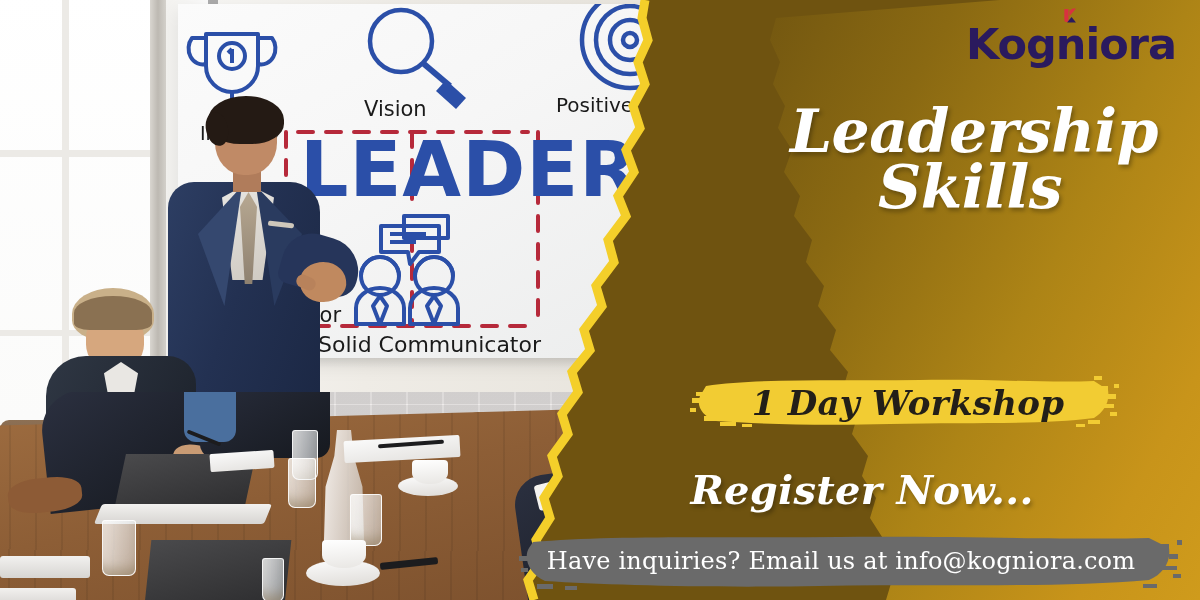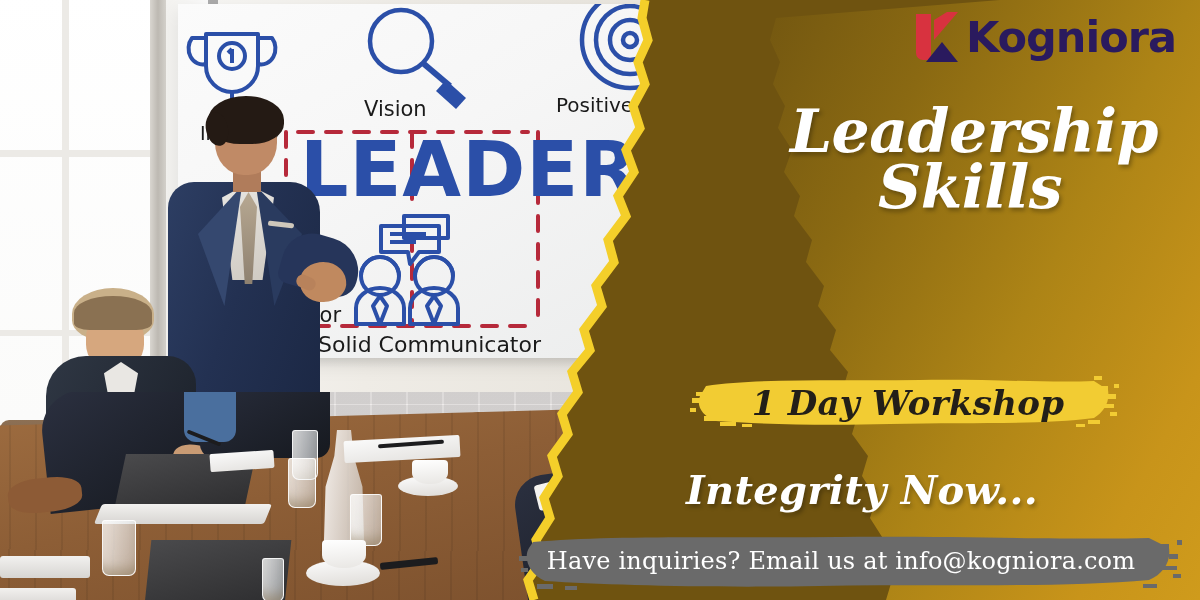--- a/index.html
+++ b/index.html
@@ -118,21 +118,21 @@
     clip-path: polygon(
       500px 0, 700px 0, 700px 600px, 386px 600px, 392px 580px, 378px 560px,
       384px 540px, 370px 518px, 376px 498px, 362px 476px, 368px 456px,
       352px 434px, 358px 414px, 342px 392px, 348px 372px, 330px 350px,
       336px 330px, 318px 306px, 324px 286px, 306px 262px, 312px 240px,
       294px 216px, 300px 196px, 284px 172px, 292px 150px, 278px 128px,
       285px 106px, 273px 84px, 280px 62px, 270px 40px, 276px 18px);
   }
 
   
-  .logo{position:absolute;right:24px;top:8px;height:58px;display:flex;align-items:center;}
+  .logo{position:absolute;right:24px;top:8px;height:58px;display:flex;align-items:center;flex-direction:column;}
   .logotext{font-family:"DejaVu Sans",sans-serif;font-weight:bold;font-size:43px;
      color:#2a1a5e;letter-spacing:-1px;line-height:1;}
 
   .headline{
     position:absolute;right:42px;top:104px;width:560px;text-align:right;
     font-family:"DejaVu Serif",serif;font-style:italic;font-weight:bold;
     color:#ffffff;font-size:60px;line-height:.93;letter-spacing:-.5px;
     text-shadow:2px 3px 4px rgba(0,0,0,.30);
   }
   .headline .l2{display:block;padding-right:96px;}
@@ -345,21 +345,21 @@
           <rect x="420" y="40" width="7" height="4"></rect>
         <rect x="398" y="48" width="12" height="4"></rect>
           <rect x="424" y="12" width="5" height="4"></rect>
         <rect x="386" y="52" width="9" height="3"></rect>
           <rect x="404" y="4" width="8" height="4"></rect>
       </g>
     </svg>
     <div class="badgetext">1 Day Workshop</div>
   </div>
 
-  <div class="cta">Integrity Now...</div>
+  <div class="cta">Register Now...</div>
 
   <div class="footwrap">
     <svg width="664" height="66" viewBox="0 0 664 66">
       <path d="M14 14 C90 7, 200 10, 320 9 C440 8, 560 12, 630 10
                L650 20 C652 34, 644 46, 630 52
                C540 60, 420 56, 300 58 C190 60, 90 57, 26 53
                C10 46, 4 30, 10 20 Z" fill="#6a6a6a"></path>
       <g fill="#6a6a6a">
         <rect x="0" y="28" width="10" height="5"></rect>
           <rect x="2" y="40" width="7" height="4"></rect>

